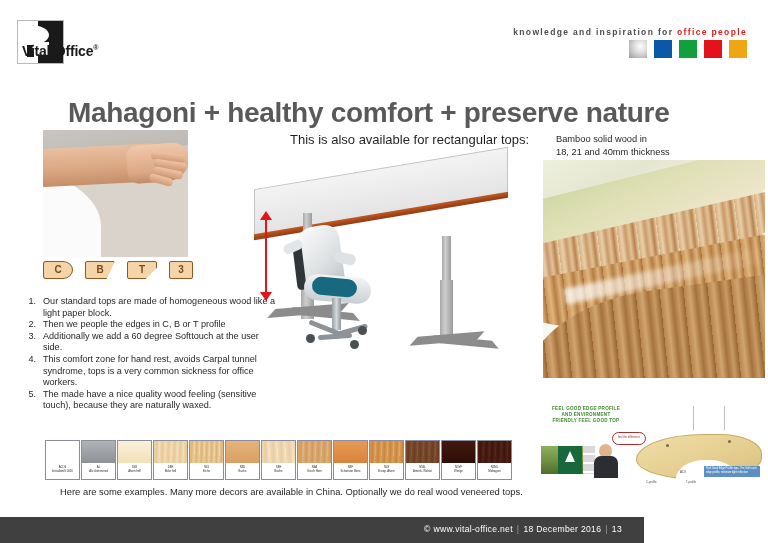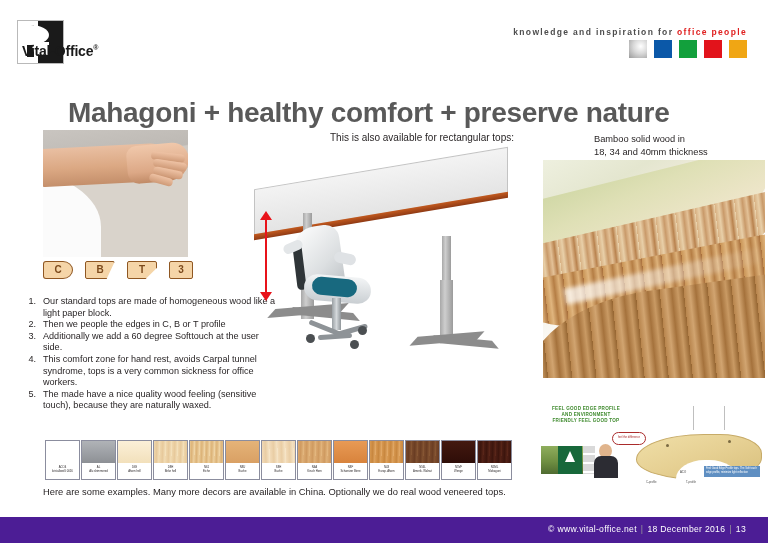--- a/index.html
+++ b/index.html
@@ -218,24 +218,23 @@
     padding-right: 7px;
     box-sizing: border-box;
   }
   #points .txt { flex: 1 1 auto; }
 
   
   #rect-caption {
     position: absolute;
     left: 290px;
     top: 132px;
-    font-size: 10px;
+    font-size: 13px;
     color: #231f20;
     white-space: nowrap;
-    margin-left: 40px;
   }
 
   
   #desk {
     position: absolute;
     left: 246px;
     top: 158px;
     width: 272px;
     height: 240px;
   }
@@ -364,21 +363,20 @@
 
   
   #bamboo-caption {
     position: absolute;
     left: 556px;
     top: 133px;
     font-size: 9.3px;
     line-height: 12.5px;
     color: #231f20;
     white-space: nowrap;
-    margin-left: 38px;
   }
   #bamboo-photo {
     position: absolute;
     left: 543px;
     top: 160px;
     width: 222px;
     height: 218px;
     overflow: hidden;
     background: #f2efe4;
   }
@@ -453,21 +451,21 @@
     text-align: center;
     color: #231f20;
     padding-top: 3px;
     box-sizing: border-box;
     overflow: hidden;
   }
   #decor-strip .lab b { font-weight: normal; display: block; }
 
   #decor-note {
     position: absolute;
-    left: 43px;
+    left: 60px;
     top: 486px;
     font-size: 9.4px;
     color: #231f20;
     white-space: nowrap;
   }
 
   
   #catalog {
     position: absolute;
     left: 528px;
@@ -593,23 +591,23 @@
   }
   #catalog .cp1 { left: 118px; top: 78px; }
   #catalog .cp2 { left: 158px; top: 78px; }
   #catalog .cp3 { left: 152px; top: 68px; color:#333; }
 
   
   #footer {
     position: absolute;
     left: 0;
     bottom: 0;
-    width: 768px;
+    width: 644px;
     height: 26px;
-    background: #4c1d95;
+    background: #404040;
   }
   #footer .ftext {
     position: absolute;
     right: 22px;
     top: 7px;
     font-size: 8.6px;
     color: #ffffff;
     letter-spacing: 0.3px;
     white-space: nowrap;
   }
@@ -712,21 +710,21 @@
   <div class="caster cs2"></div>
   <div class="caster cs3"></div>
 
   <div class="arrow"></div>
   <div class="ah ah-up"></div>
   <div class="ah ah-dn"></div>
 </div>
 
 <div id="bamboo-caption">
   <div>Bamboo solid wood in</div>
-  <div>18, 34 and 40mm thickness</div>
+  <div>18, 21 and 40mm thickness</div>
 </div>
 <div id="bamboo-photo">
   <div class="bg"></div>
   <div class="lay l1"></div>
   <div class="lay l2"></div>
   <div class="lay l3"></div>
   <div class="lay l4"></div>
   <div class="hl"></div>
 </div>
 

